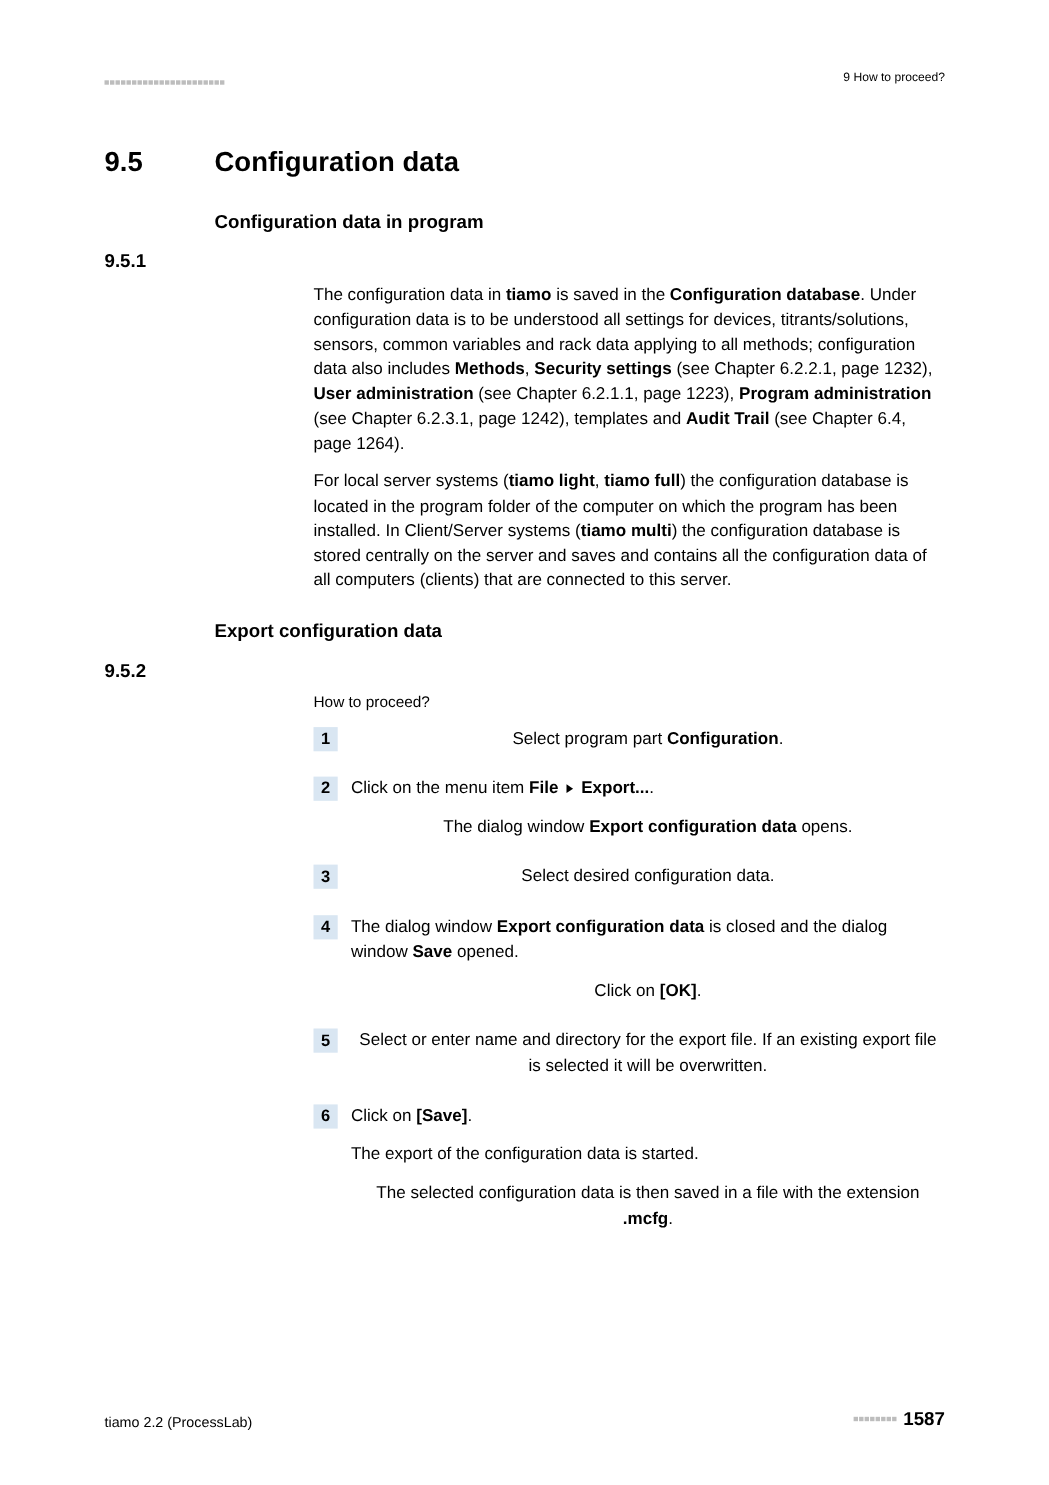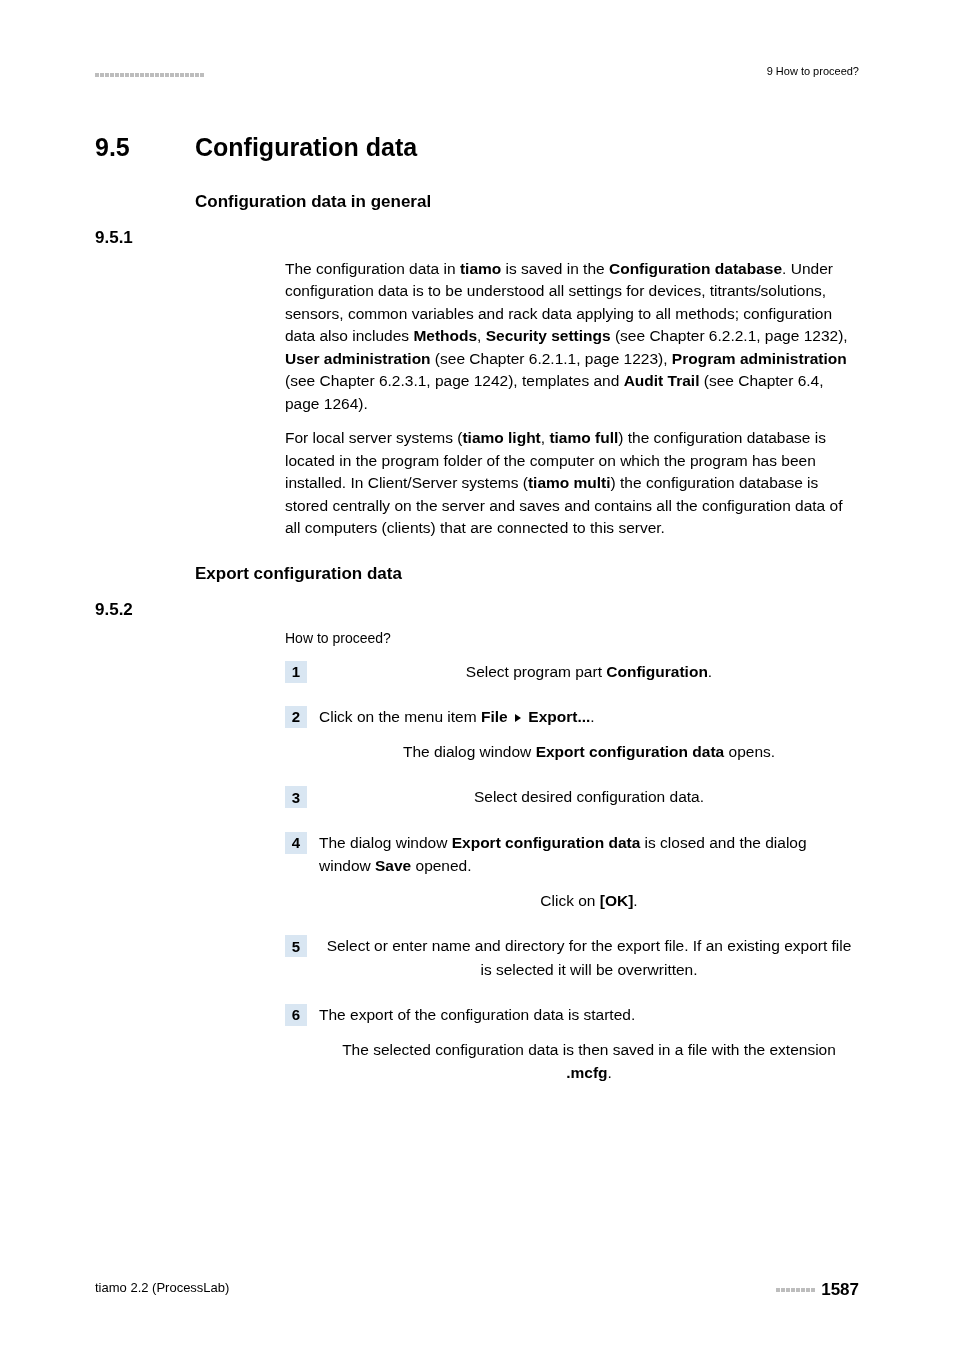--- a/index.html
+++ b/index.html
@@ -89,21 +89,21 @@
       margin-bottom: 12px;
     }
     .step-body p:last-child { margin-bottom: 0; text-align: center; }
     .footer {
       position: absolute;
       bottom: 50px;
       left: 95px;
       right: 95px;
       display: flex;
       justify-content: space-between;
-      align-items: flex-start;
+      align-items: flex-end;
       font-size: 13px;
       gap: 17px;
     }
     .footer-right { display: flex; align-items: center; gap: 6px; }
     .footer-dots { display: flex; gap: 1px; }
     .footer-dot { width: 4px; height: 4px; background: #bdbdbd; }
     .page-num { font-weight: 700; font-size: 17px; }
     .section-block { margin-bottom: 24px; }
     .triangle {
       display: inline-block;
@@ -148,21 +148,21 @@
   </div>
 
   <div class="h1-row">
     <div class="h1-num">9.5</div>
     <div class="h1-title">Configuration data</div>
   </div>
 
   <div class="section-block">
     <div class="h2-row">
       <div class="h2-num">9.5.1</div>
-      <div class="h2-title">Configuration data in general</div>
+      <div class="h2-title">Configuration data in program</div>
     </div>
     <div class="body-indent">
       <p><span>The configuration data in </span><span class="bold">tiamo</span><span> is saved in the </span><span class="bold">Configuration database</span><span>. Under configuration data is to be understood all settings for devices, titrants/solutions, sensors, common variables and rack data applying to all methods; configuration data also includes </span><span class="bold">Methods</span><span>, </span><span class="bold">Security settings</span><span class="italic"> (see Chapter 6.2.2.1, page 1232)</span><span>, </span><span class="bold">User administration</span><span class="italic"> (see Chapter 6.2.1.1, page 1223)</span><span>, </span><span class="bold">Program administration</span><span class="italic"> (see Chapter 6.2.3.1, page 1242)</span><span>, templates and </span><span class="bold">Audit Trail</span><span class="italic"> (see Chapter 6.4, page 1264)</span><span>.</span></p>
       <p><span>For local server systems (</span><span class="bold">tiamo light</span><span>, </span><span class="bold">tiamo full</span><span>) the configuration database is located in the program folder of the computer on which the program has been installed. In Client/Server systems (</span><span class="bold">tiamo multi</span><span>) the configuration database is stored centrally on the server and saves and contains all the configuration data of all computers (clients) that are connected to this server.</span></p>
     </div>
   </div>
 
   <div class="section-block">
     <div class="h2-row">
       <div class="h2-num">9.5.2</div>
@@ -205,20 +205,21 @@
       <div class="step">
         <div class="step-num">5</div>
         <div class="step-body">
           <p>Select or enter name and directory for the export file. If an existing export file is selected it will be overwritten.</p>
         </div>
       </div>
 
       <div class="step">
         <div class="step-num">6</div>
         <div class="step-body">
+          <p><span>Click on </span><span class="bold">[Save]</span><span>.</span></p>
           <p>The export of the configuration data is started.</p>
           <p><span>The selected configuration data is then saved in a file with the extension </span><span class="bold">.mcfg</span><span>.</span></p>
         </div>
       </div>
 
     </div>
   </div>
 
   <div class="footer">
     <div>tiamo 2.2 (ProcessLab)</div>

